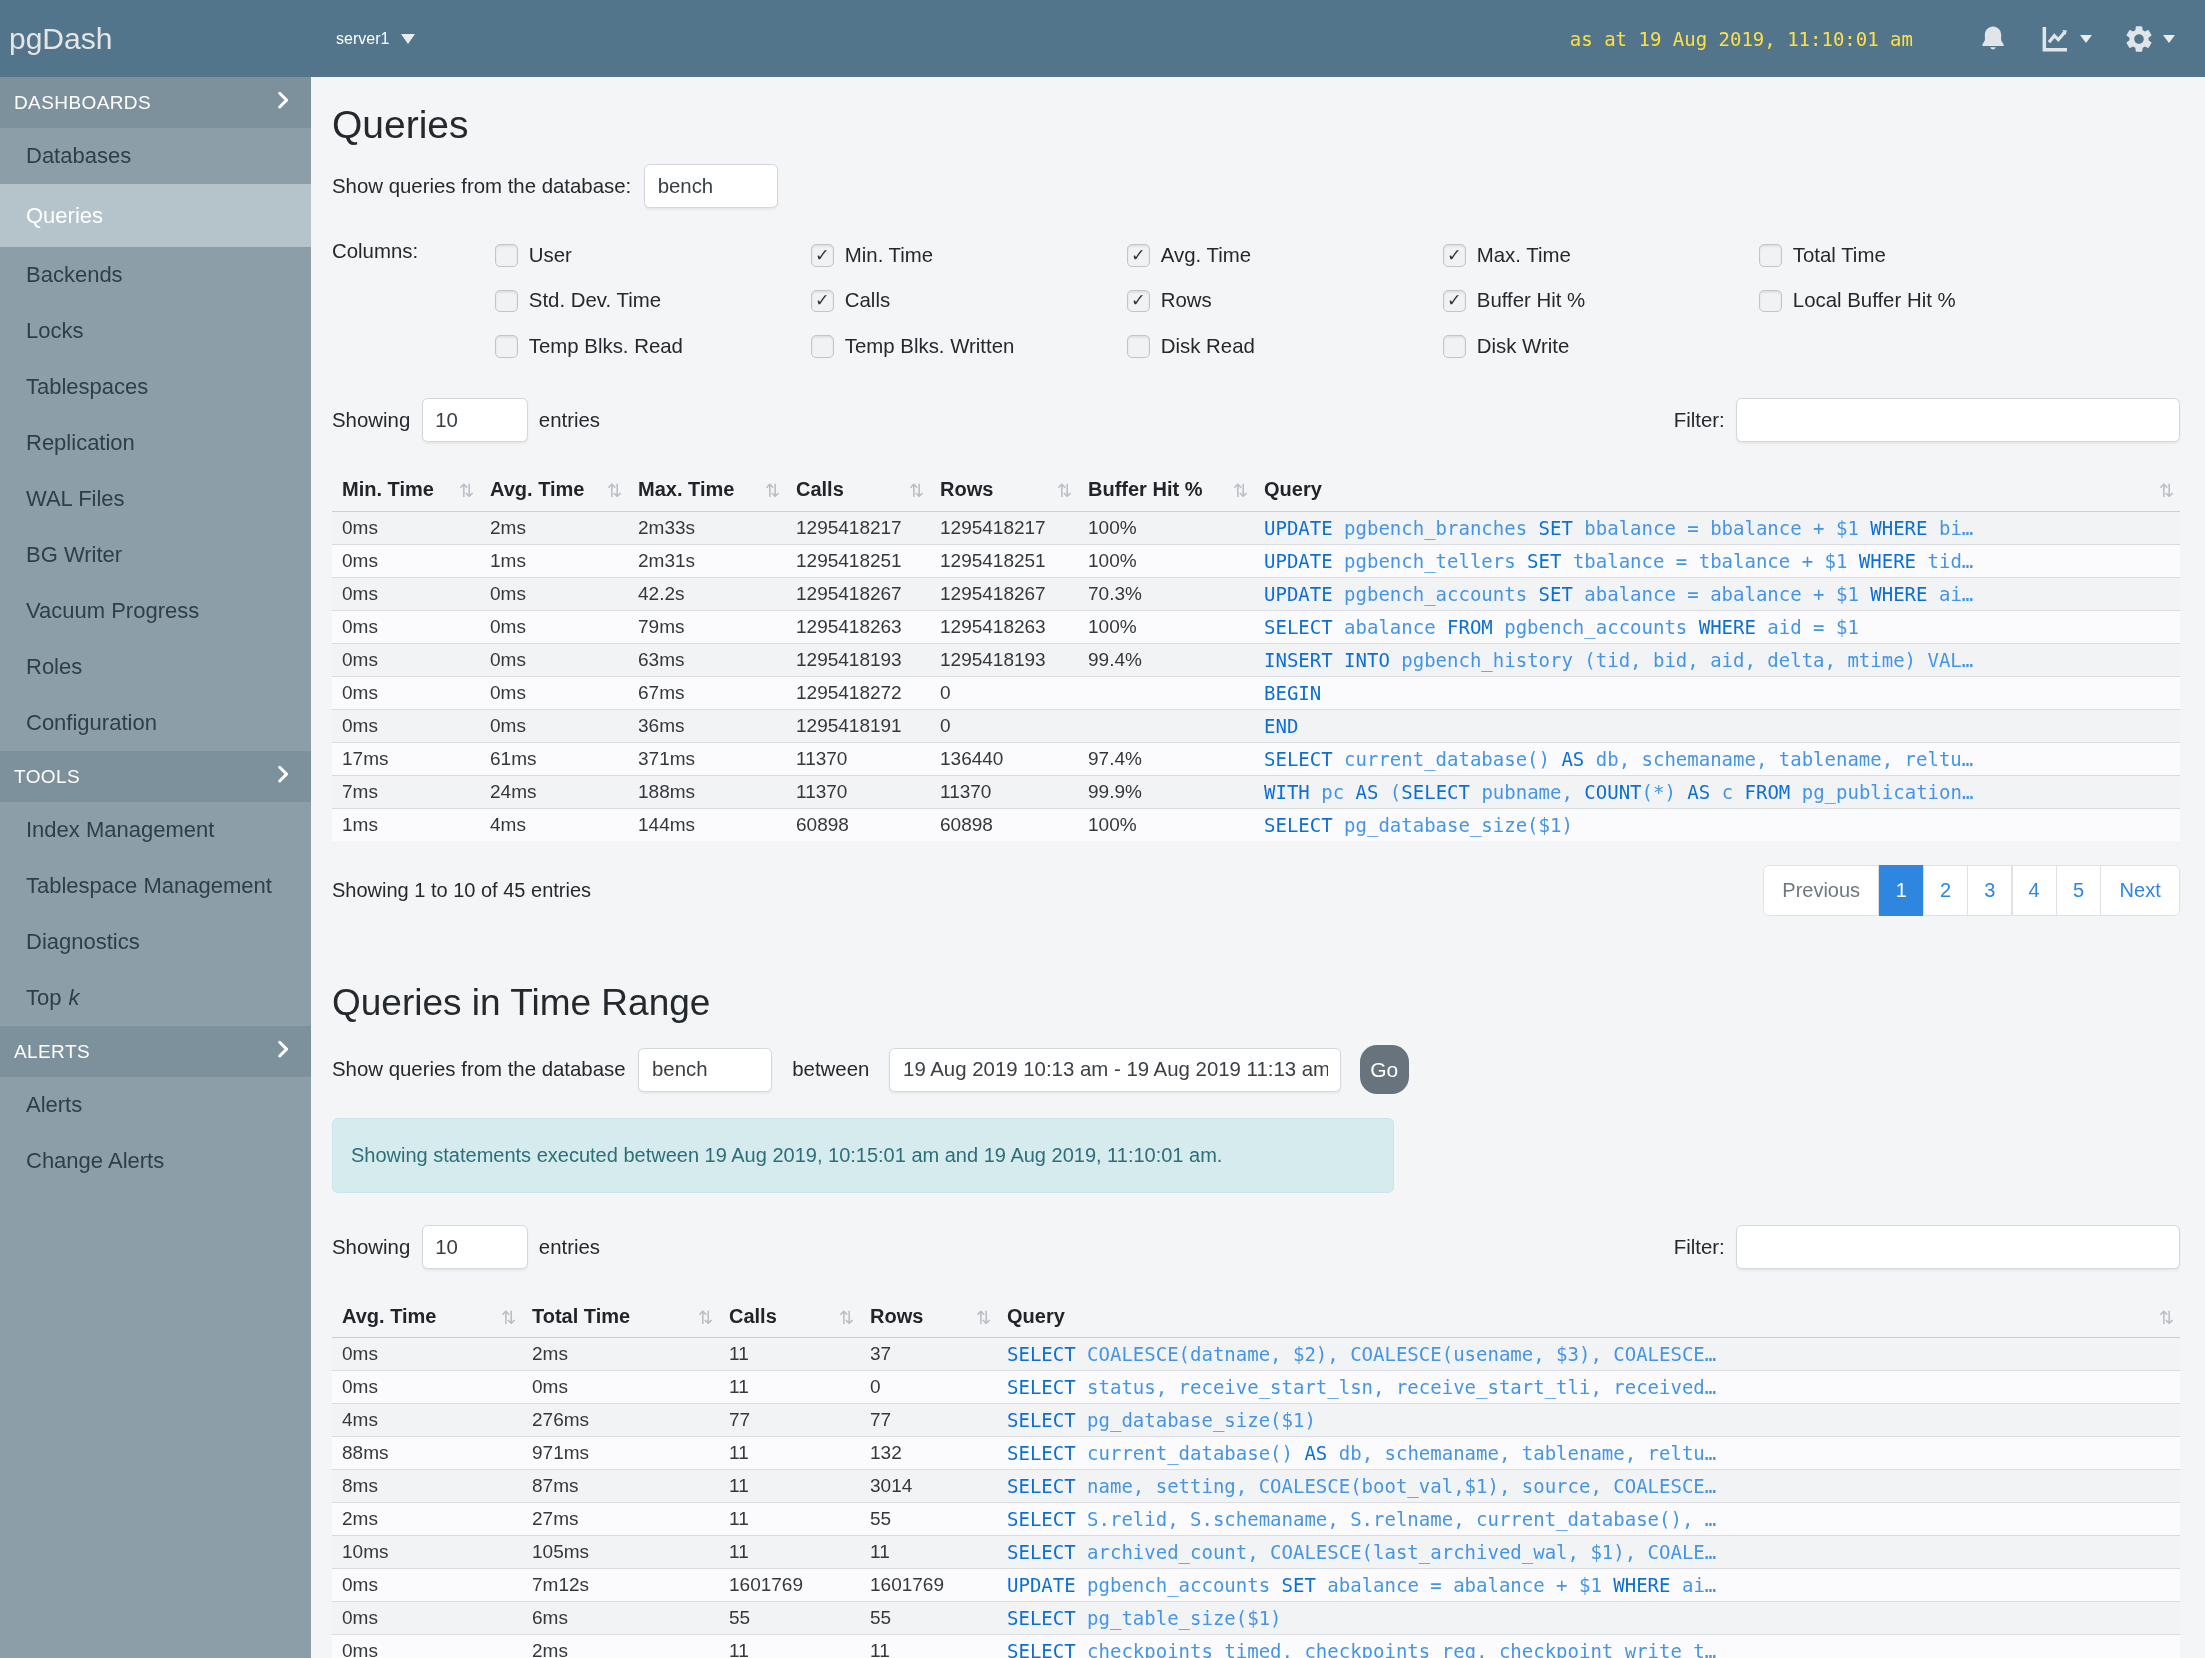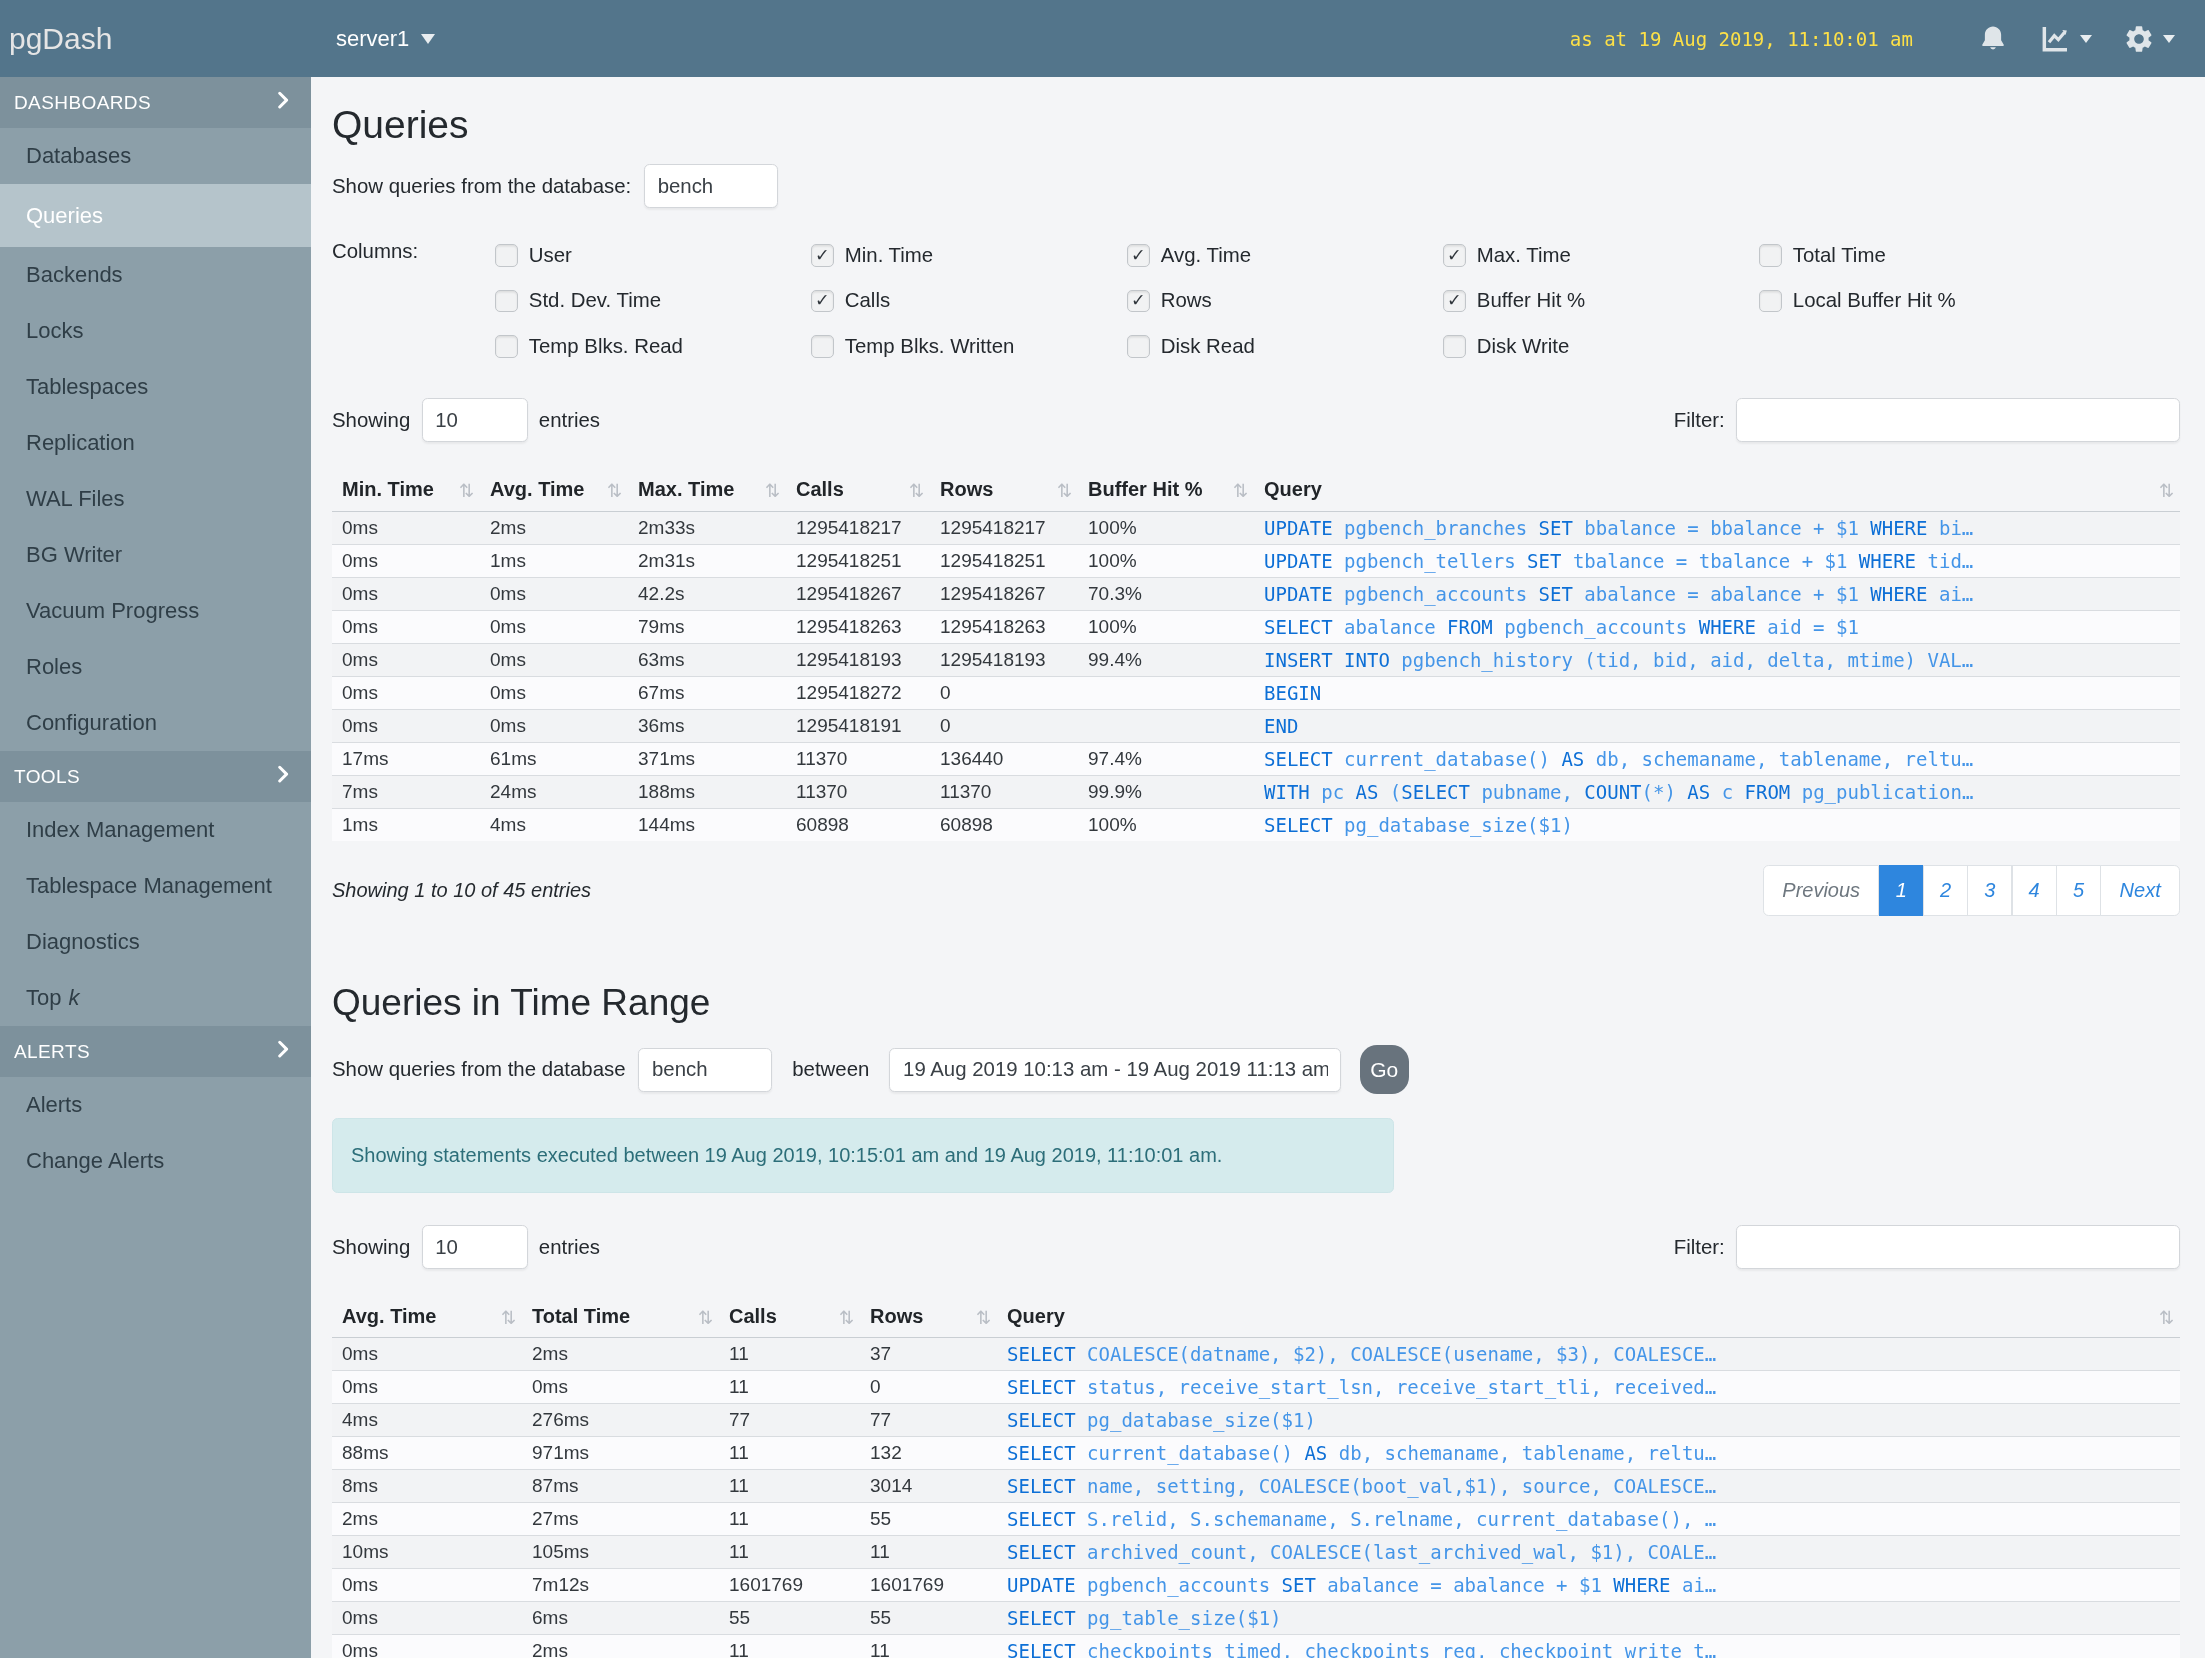--- a/index.html
+++ b/index.html
@@ -7,21 +7,21 @@
   body {
     width:2205px; height:1658px; overflow:hidden;
     font-family:"Liberation Sans","DejaVu Sans",sans-serif;
     background:#f4f5f7; color:#24292e;
   }
   .app { display:grid; grid-template-columns:311px 1fr; grid-template-rows:77px 1fr; width:100%; height:100%; }
 
   
   .topbar { grid-column:1/3; background:#53758B; display:flex; align-items:center; color:#fff; }
   .brand { width:311px; flex:0 0 311px; padding-left:9px; font-size:30px; color:#e5e5e5; }
-  .server { display:flex; align-items:center; gap:11.3px; padding-left:25px; font-size:22px; cursor:pointer; }
+  .server { display:flex; align-items:center; gap:11.3px; padding-left:25px; font-size:16px; cursor:pointer; }
   .caret { width:0; height:0; border-left:7.7px solid transparent; border-right:7.7px solid transparent; border-top:10px solid #e8edf0; }
   .caret.sm { border-left-width:6.3px; border-right-width:6.3px; border-top-width:8.5px; }
   .top-right { margin-left:auto; display:flex; align-items:center; padding-right:30px; color:#dfe5e9; }
   .timestamp { font-family:"DejaVu Sans Mono",monospace; font-size:19px; color:#fde047; margin-right:34px; }
   .top-icon { display:flex; align-items:center; gap:8.5px; margin-left:31px; cursor:pointer; color:#dfe5e9; }
 
   
   .sidebar { grid-column:1; background:#8C9FA9; overflow:hidden; }
   .nav-header { height:51px; background:#7D919C; color:#fff; display:flex; align-items:center; justify-content:space-between; padding:0 18.3px 0 14px; font-size:19px; letter-spacing:0.4px; cursor:pointer; }
   .nav-item { height:56px; display:flex; align-items:center; padding-left:26px; font-size:22px; color:#2F3E47; cursor:pointer; }
@@ -51,21 +51,21 @@
 
   table { width:100%; border-collapse:collapse; margin-top:27px; table-layout:fixed; }
   thead th { font-size:20px; font-weight:bold; color:#212529; text-align:left; padding:9.2px 31px 9.2px 10px; border-bottom:1.4px solid #c9ced3; position:relative; white-space:nowrap; }
   th .sort { position:absolute; right:5.6px; top:50%; transform:translateY(-50%); color:#b9bec5; font-size:18.3px; font-weight:normal; font-family:"DejaVu Sans",sans-serif; }
   tbody td { font-size:19px; color:#33383d; padding:5px 10px; border-top:0.7px solid #d9dce0; white-space:nowrap; overflow:hidden; }
   tbody tr:nth-child(odd) { background:#f2f3f5; }
   tbody tr:nth-child(even) { background:#fbfbfd; }
   td.query { font-family:"DejaVu Sans Mono",monospace; font-size:19px; color:#4495E8; cursor:pointer; }
   td.query .kw { color:#0D6FD6; }
 
-  .table-footer { margin-top:24px; display:flex; align-items:center; justify-content:space-between; font-size:20px;font-style:italic; }
+  .table-footer { margin-top:24px; display:flex; align-items:center; justify-content:space-between; font-size:20px; }
   .pager { display:flex; }
   .pager .page { min-width:45px; height:51px; border:0.7px solid #dee2e6; background:#fff; color:#2E86DE; display:flex; align-items:center; justify-content:center; font-size:20px; padding:0 15.5px; margin-left:-0.7px; cursor:pointer; }
   .pager .page.prev { color:#6e777f; border-radius:5.6px 0 0 5.6px; margin-left:0; padding:0 18.3px; }
   .pager .page.next { border-radius:0 5.6px 5.6px 0; padding:0 18.3px; }
   .pager .page.active { background:#2E86DE; border-color:#2E86DE; color:#fff; }
 
   .controls-row { margin-top:20px; display:flex; align-items:center; font-size:20.4px; }
   .between-label { margin:0 20px; }
   .range-input { width:452px; height:46px; }
   .go-btn { margin-left:18.3px; width:49px; height:49px; background:#68737D; color:#fff; border-radius:17px; display:flex; align-items:center; justify-content:center; font-size:21px; cursor:pointer; }

